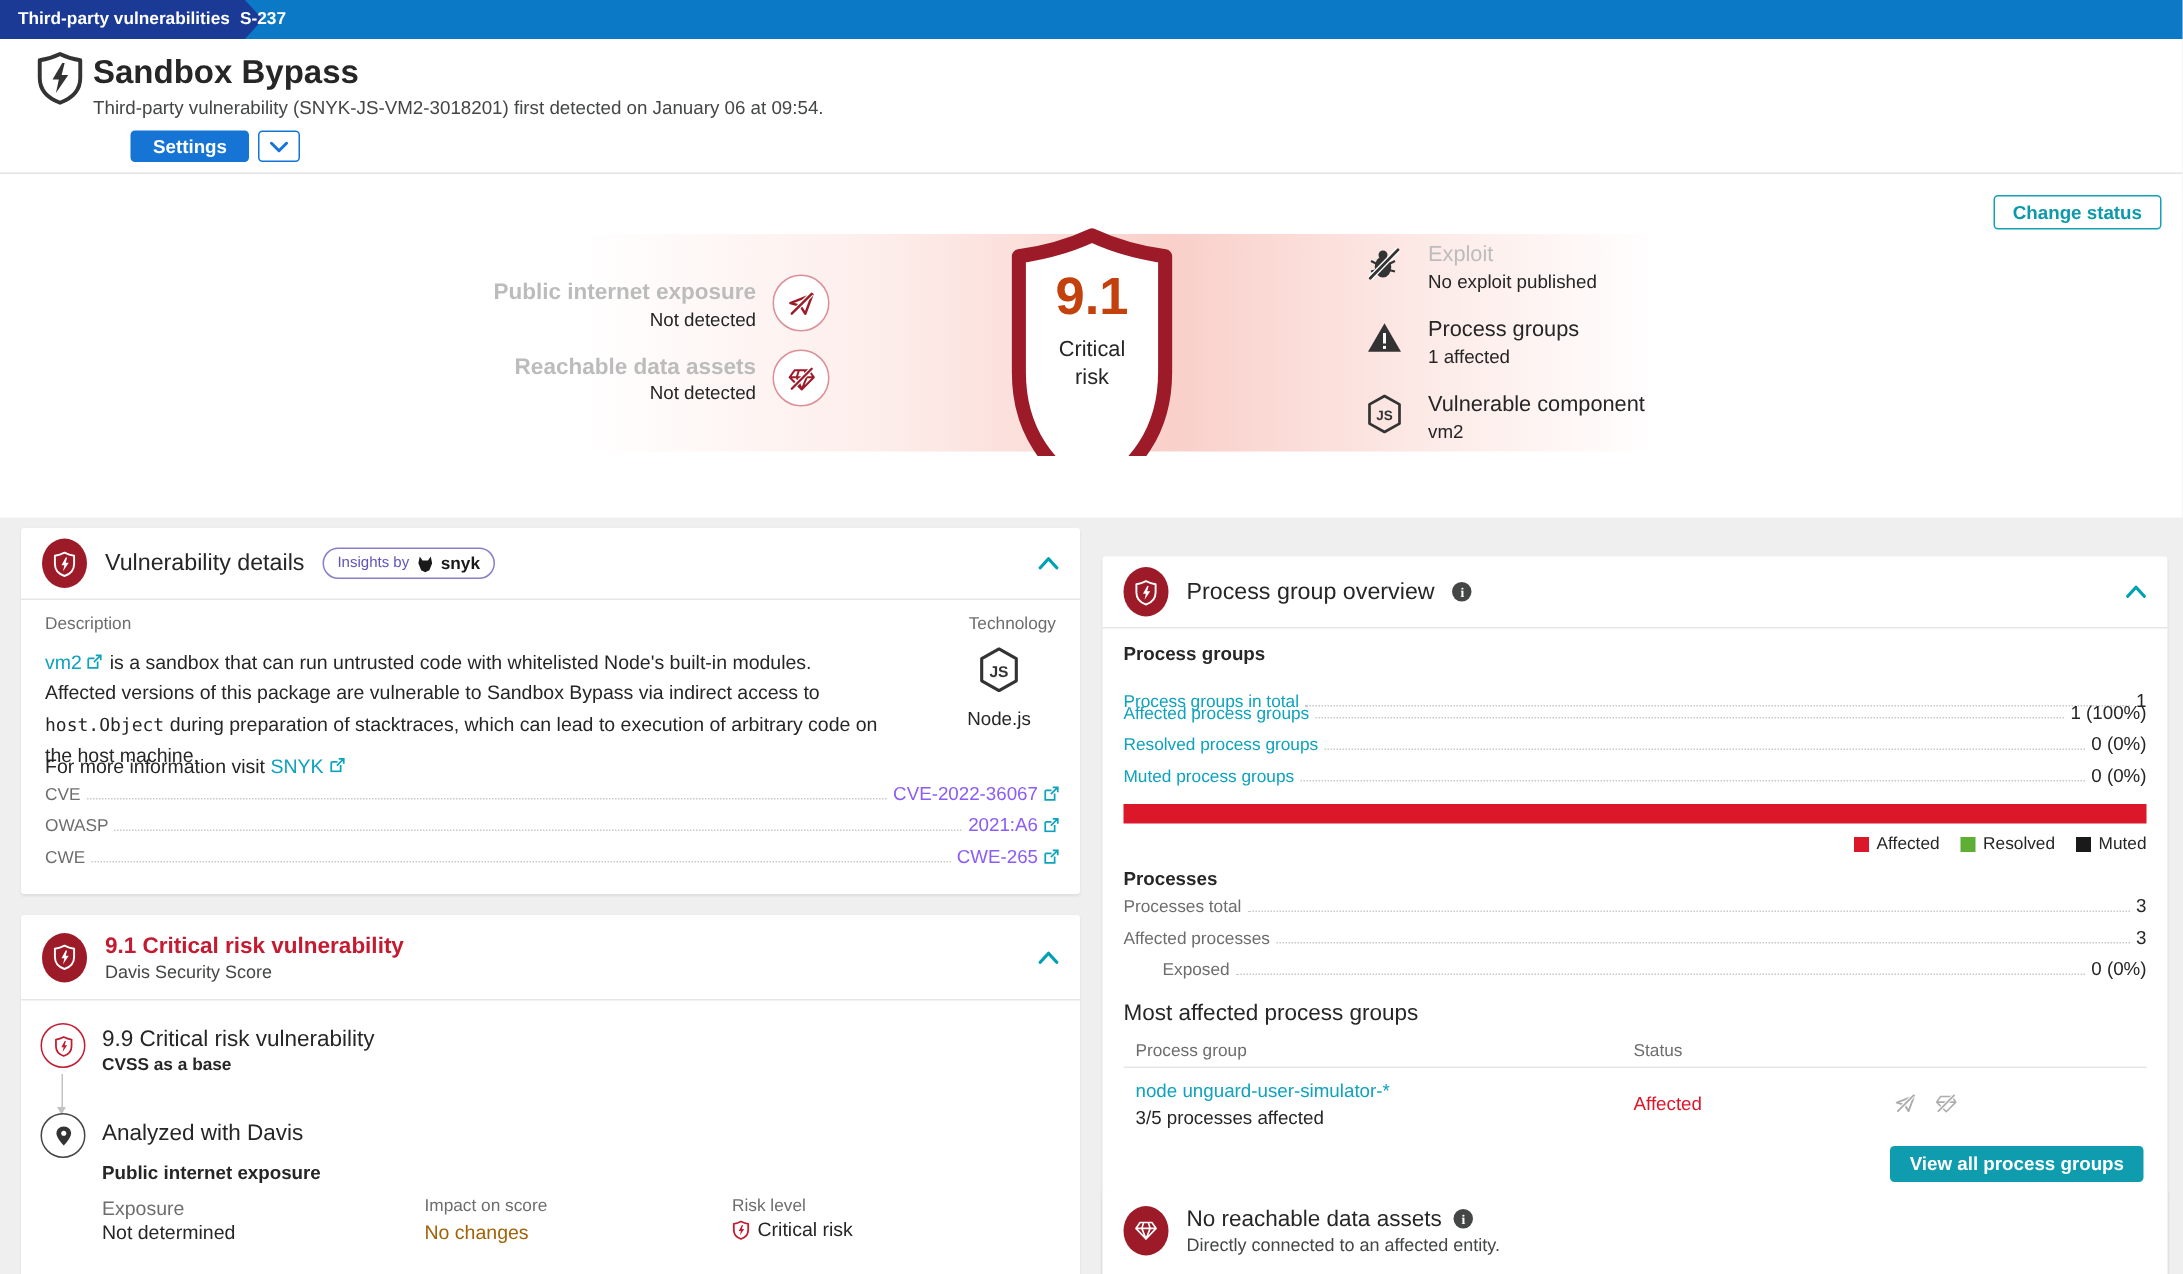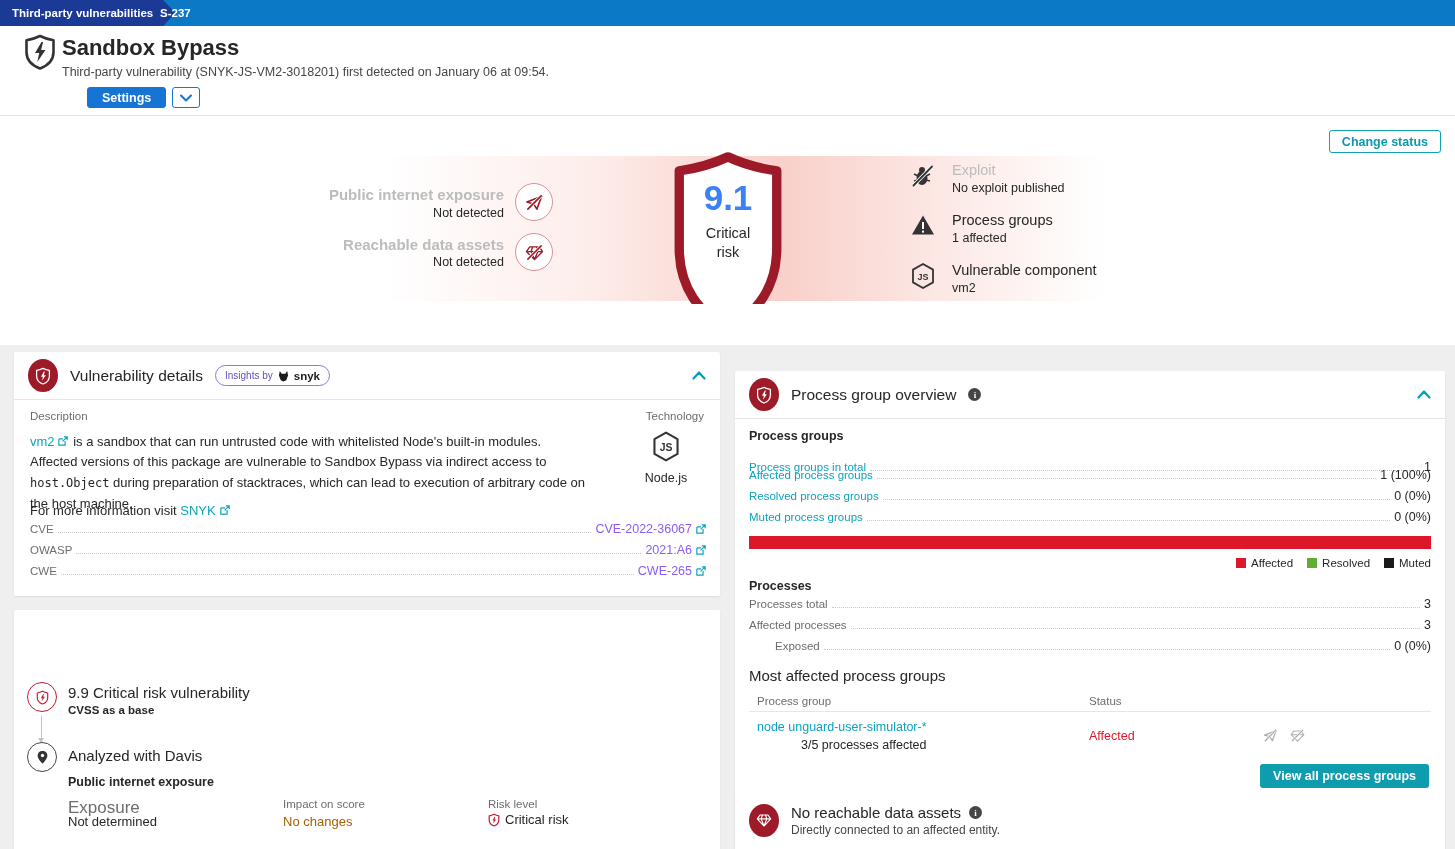--- a/index.html
+++ b/index.html
@@ -32,21 +32,21 @@
   
   #hero { position:absolute; left:0; top:115px; width:1455px; height:230px; background:#fff; border-top:1px solid #e4e4e4; }
   #pink-band { position:absolute; left:385px; top:40px; width:720px; height:145px;
     background:linear-gradient(90deg, rgba(250,216,210,0) 0%, rgba(250,216,210,0.45) 28%, rgba(249,205,199,0.95) 55%, rgba(250,216,210,0.45) 82%, rgba(250,216,210,0) 100%); }
   .hero-left-label { position:absolute; width:270px; text-align:right; font-size:15px; font-weight:bold; color:#bcbcbc; }
   .hero-left-value { position:absolute; width:270px; text-align:right; font-size:12.5px; color:#262626; }
   .risk-circle { position:absolute; width:38px; height:38px; border-radius:50%; background:#fff;
     border:1px solid #dc8f96; display:flex; align-items:center; justify-content:center; }
   #shield-wrap { position:absolute; left:653px; top:34px; width:150px; height:154px; }
   #shield-score { position:absolute; left:0; top:28px; width:150px; text-align:center;
-    font-size:35px; font-weight:bold; color:#3b82f6; }
+    font-size:35px; font-weight:bold; color:#c2410c; }
   #shield-l1 { position:absolute; left:0; top:75px; width:150px; text-align:center; font-size:14.5px; color:#262626; }
   #shield-l2 { position:absolute; left:0; top:94px; width:150px; text-align:center; font-size:14.5px; color:#262626; }
   .fact-icon { position:absolute; left:910px; width:26px; text-align:center; }
   .fact-label { position:absolute; left:952px; font-size:14.5px; color:#262626; }
   .fact-label.muted { color:#bcbcbc; }
   .fact-value { position:absolute; left:952px; font-size:12.5px; color:#262626; }
   #change-status { position:absolute; right:14px; top:14px; background:#fff; border:1px solid #12a1b5;
     color:#0d99ac; border-radius:3px; font-size:12.5px; font-weight:bold; padding:3px 12px; height:23px;
     display:inline-flex; align-items:center; cursor:pointer; font-family:inherit; }
 
@@ -280,20 +280,37 @@
         <span>CWE-265</span>
         <svg width="10" height="10" viewBox="0 0 12 12">
           <path d="M1 3.5 h5 M1 3.5 v7.5 h7.5 v-5" fill="none" stroke="#0ea2bd" stroke-width="1.4"></path>
           <path d="M7 1 h4 v4 M11 1 L5.5 6.5" fill="none" stroke="#0ea2bd" stroke-width="1.4"></path>
         </svg>
       </span>
   </div>
 </div>
 
 <div class="card" style="left:14px; top:610px; width:706px; height:270px;">
+  <div class="card-header" style="height:57px;">
+    <div class="red-badge">
+      <svg width="16" height="18" viewBox="0 0 20 22">
+        <path d="M10 1.5 C7 3 4.5 3.7 2 4.1 L2 11 C2 16.5 5.5 19.5 10 21 C14.5 19.5 18 16.5 18 11 L18 4.1 C15.5 3.7 13 3 10 1.5 Z" fill="none" stroke="#fff" stroke-width="1.6" stroke-linejoin="round"></path>
+        <path d="M11 5.5 L7.5 12 h2.4 L8.8 17 L13.5 10 h-2.5 l1.2-4.5 Z" fill="#fff"></path>
+      </svg>
+    </div>
+    <div>
+      <div style="font-size:15px; font-weight:bold; color:#c41b30;">9.1 Critical risk vulnerability</div>
+      <div style="font-size:12px; color:#454646; margin-top:2px;">Davis Security Score</div>
+    </div>
+    <span class="chev-up">
+      <svg width="14" height="9" viewBox="0 0 14 9">
+          <polyline points="1.5,7.5 7,1.5 12.5,7.5" fill="none" stroke="#00a1b2" stroke-width="2.2" stroke-linecap="round" stroke-linejoin="round"></polyline>
+        </svg>
+    </span>
+  </div>
 
   <div class="circ-outline circ-red" style="left:13px; top:72px;">
     <svg width="13" height="15" viewBox="0 0 20 22">
       <path d="M10 1.5 C7 3 4.5 3.7 2 4.1 L2 11 C2 16.5 5.5 19.5 10 21 C14.5 19.5 18 16.5 18 11 L18 4.1 C15.5 3.7 13 3 10 1.5 Z" fill="none" stroke="#c41b30" stroke-width="1.8" stroke-linejoin="round"></path>
       <path d="M11 5.5 L7.5 12 h2.4 L8.8 17 L13.5 10 h-2.5 l1.2-4.5 Z" fill="#c41b30"></path>
     </svg>
   </div>
   <div class="abs" style="left:54px; top:74px; font-size:15px; color:#262626;">9.9 Critical risk vulnerability</div>
   <div class="abs" style="left:54px; top:94px; font-size:11.5px; font-weight:bold; color:#262626;">CVSS as a base</div>
 
@@ -303,21 +320,21 @@
   <div class="circ-outline circ-dark" style="left:13px; top:132px;">
     <svg width="13" height="15" viewBox="0 0 20 22">
       <path d="M10 1 C5.5 1 2.5 4.2 2.5 8.2 C2.5 13 10 20.5 10 20.5 C10 20.5 17.5 13 17.5 8.2 C17.5 4.2 14.5 1 10 1 Z" fill="#333"></path>
       <circle cx="10" cy="8" r="2.6" fill="#fff"></circle>
     </svg>
   </div>
   <div class="abs" style="left:54px; top:137px; font-size:15px; color:#262626;">Analyzed with Davis</div>
 
   <div class="abs" style="left:54px; top:165px; font-size:12.5px; font-weight:bold; color:#262626;">Public internet exposure</div>
 
-  <div class="abs" style="left:54px; top:188px; font-size:17px; color:#6d6d6d;">Exposure</div>
+  <div class="abs" style="left:54px; top:188px; font-size:13px; color:#6d6d6d;">Exposure</div>
   <div class="abs" style="left:54px; top:204px; font-size:13px; color:#262626;">Not determined</div>
 
   <div class="abs" style="left:269px; top:188px; font-size:11.5px; color:#6d6d6d;">Impact on score</div>
   <div class="abs" style="left:269px; top:204px; font-size:13px; color:#a16207;">No changes</div>
 
   <div class="abs" style="left:474px; top:188px; font-size:11.5px; color:#6d6d6d;">Risk level</div>
   <div class="abs" style="left:474px; top:202px; font-size:13px; color:#262626; display:flex; align-items:center; gap:5px;justify-content:space-between;">
     <svg width="12" height="14" viewBox="0 0 20 22">
       <path d="M10 1.5 C7 3 4.5 3.7 2 4.1 L2 11 C2 16.5 5.5 19.5 10 21 C14.5 19.5 18 16.5 18 11 L18 4.1 C15.5 3.7 13 3 10 1.5 Z" fill="none" stroke="#c41b30" stroke-width="2" stroke-linejoin="round"></path>
       <path d="M11 5.5 L7.5 12 h2.4 L8.8 17 L13.5 10 h-2.5 l1.2-4.5 Z" fill="#c41b30"></path>
@@ -400,21 +417,21 @@
     <span class="leader-fill"></span>
     <span class="leader-value">0 (0%)</span>
   </div>
 
   <div id="most-affected-title" style="left:14px; top:296px;">Most affected process groups</div>
 
   <div class="tbl-h" style="left:22px; top:324px;">Process group</div>
   <div class="tbl-h" style="left:354px; top:324px;">Status</div>
   <div class="abs" style="left:14px; top:340px; width:682px; border-bottom:1px solid #e6e6e6;"></div>
 
-  <div class="abs" style="left:22px; top:349px; font-size:12.5px;text-align:right;">
+  <div class="abs" style="left:22px; top:349px; font-size:12.5px;">
     <span class="tlink">node unguard-user-simulator-*</span>
     <div style="color:#262626; margin-top:4px;">3/5 processes affected</div>
   </div>
   <div class="abs" style="left:354px; top:358px; font-size:12.5px; color:#dc172a;">Affected</div>
 
   <div class="abs" style="left:528px; top:357px; display:flex; gap:12px;">
     <svg width="15" height="15" viewBox="0 0 20 20">
       <path d="M2 9.5 L17.5 3.5 L12.5 17 L9 11.5 Z" fill="none" stroke="#adadad" stroke-width="1.7" stroke-linejoin="round"></path>
       <line x1="3" y1="17" x2="17" y2="3" stroke="#fff" stroke-width="3.4"></line>
       <line x1="3" y1="17" x2="17" y2="3" stroke="#adadad" stroke-width="1.7" stroke-linecap="round"></line>

